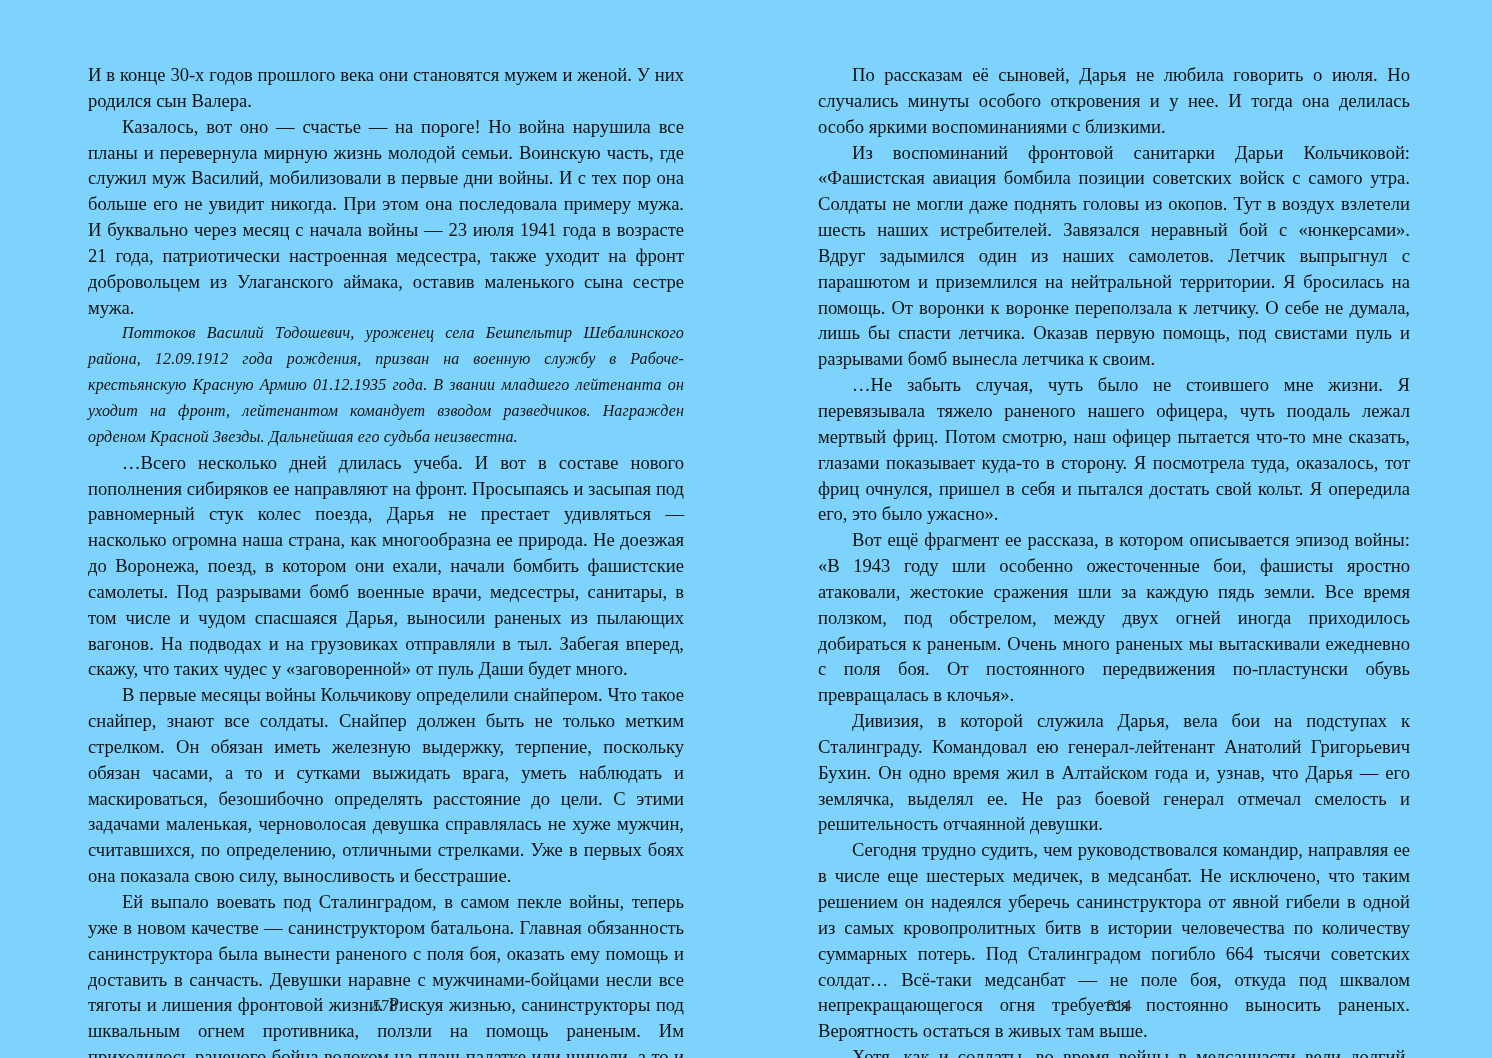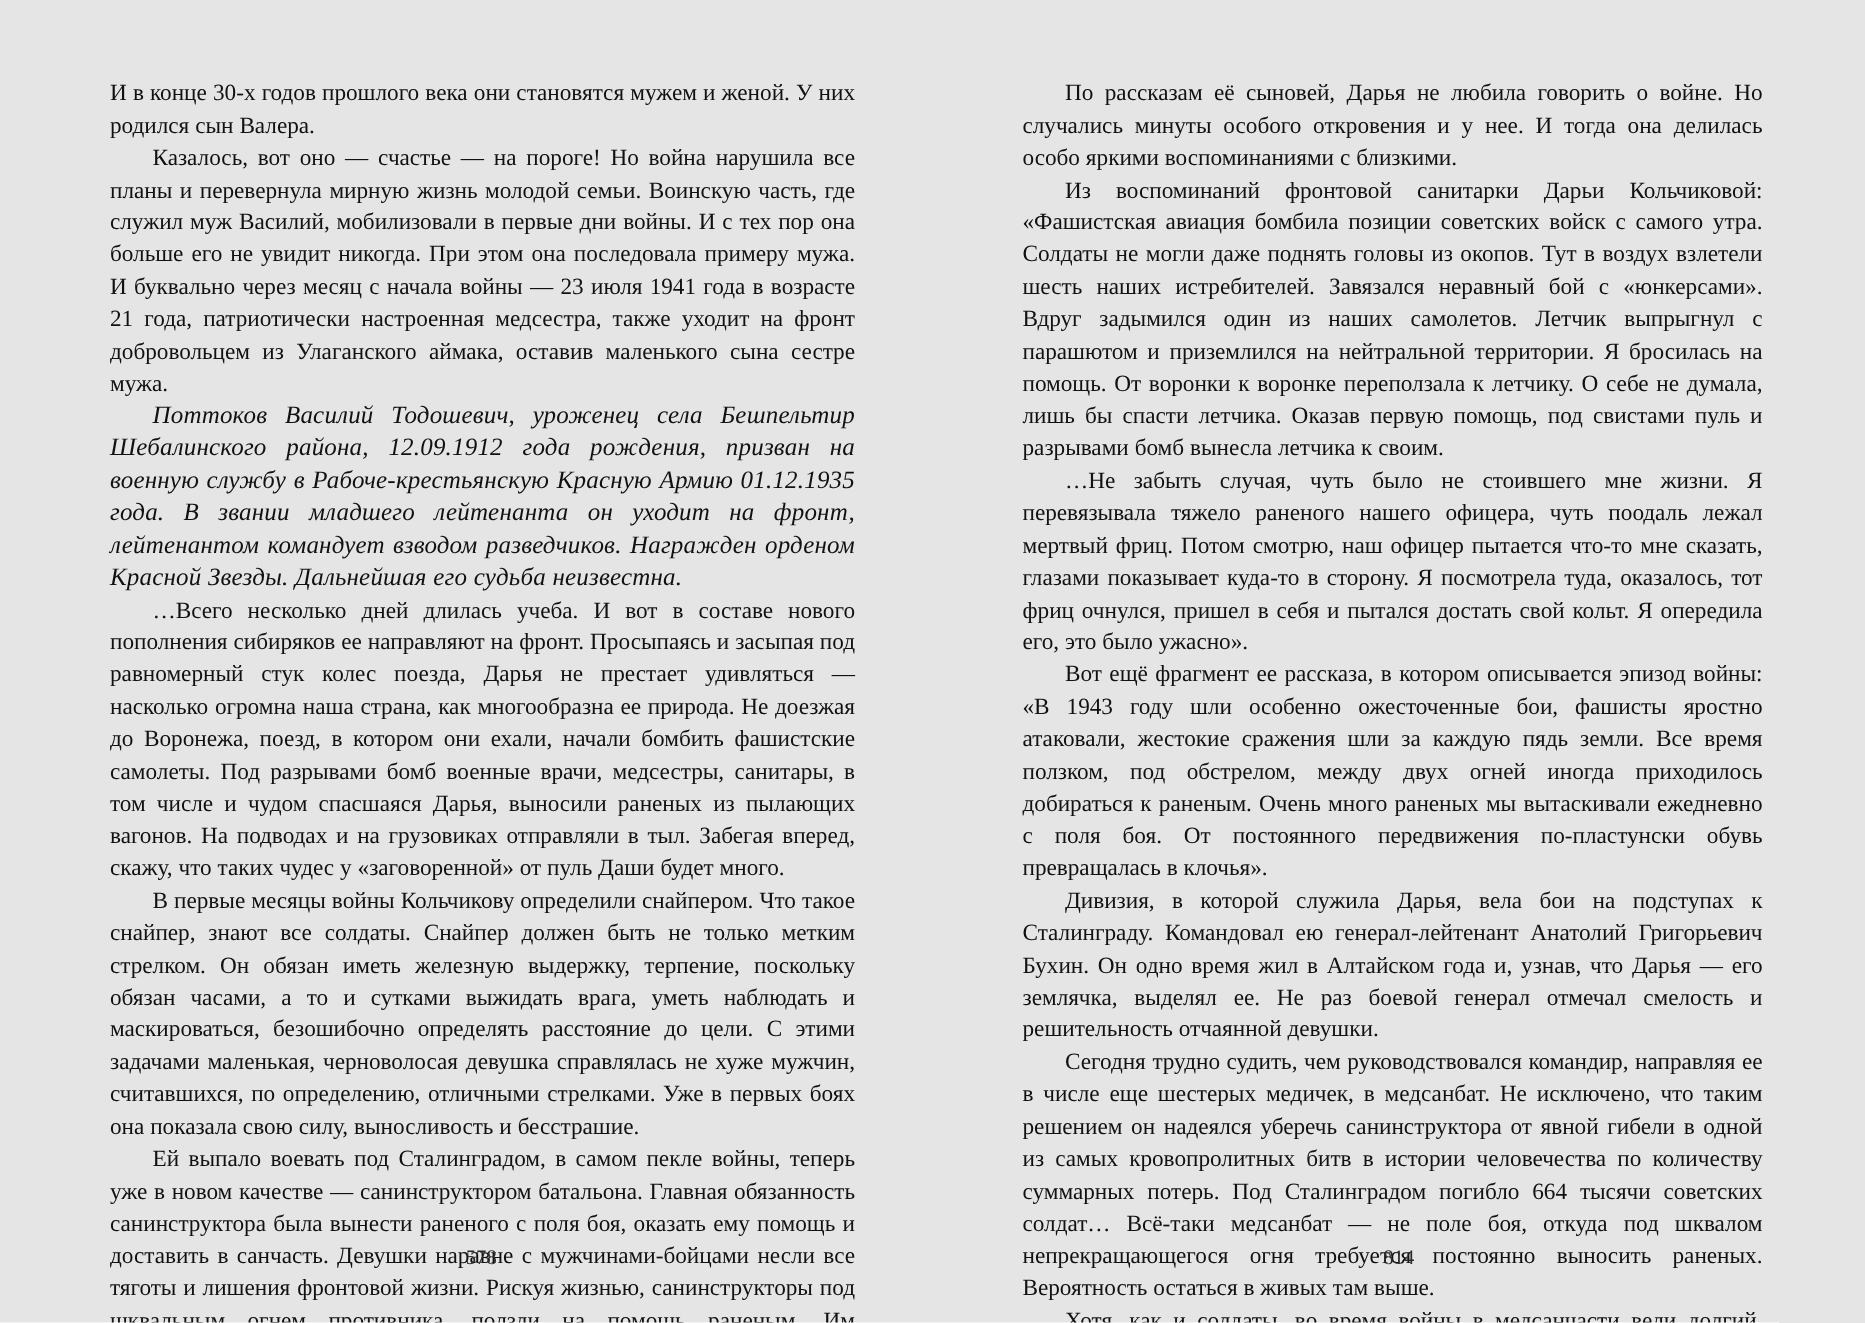--- a/index.html
+++ b/index.html
@@ -11,21 +11,21 @@
     width: 1492px;
     height: 1058px;
     font-family: "Liberation Serif", "DejaVu Serif", serif;
     color: #111111;
     overflow: hidden;
   }
   .spread {
     position: relative;
     width: 1492px;
     height: 1058px;
-    background: #e5e5e5;
+    background: #7dd3fc;
   }
   .page {
     position: absolute;
     top: 0;
     height: 1058px;
   }
   .page-left  { left: 0px;   width: 746px; }
   .page-right { left: 746px; width: 746px; }
 
   .textblock {
@@ -43,21 +43,21 @@
     font-size: 18.6px;
     line-height: 25.85px;
     letter-spacing: -0.02px;
     word-spacing: 0.1px;
     -webkit-font-smoothing: antialiased;
   }
   p.para.noindent { text-indent: 0; }
 
   p.para.italic {
     font-style: italic;
-    font-size: 20px;
+    font-size: 16px;
     letter-spacing: 0.15px;
   }
 
   .folio {
     position: absolute;
     top: 996px;
     font-family: "Liberation Serif", "DejaVu Serif", serif;
     font-size: 16.5px;
     color: #2a2a2a;
     text-align: center;
@@ -78,21 +78,21 @@
       <p class="para italic">Поттоков Василий Тодошевич, уроженец села Бешпельтир Шебалинского района, 12.09.1912 года рождения, призван на военную службу в Рабоче-крестьянскую Красную Армию 01.12.1935 года. В звании младшего лейтенанта он уходит на фронт, лейтенантом командует взводом разведчиков. Награжден орденом Красной Звезды. Дальнейшая его судьба неизвестна.</p>
       <p class="para">…Всего несколько дней длилась учеба. И вот в составе нового пополнения сибиряков ее направляют на фронт. Просыпаясь и засыпая под равномерный стук колес поезда, Дарья не престает удивляться — насколько огромна наша страна, как многообразна ее природа. Не доезжая до Воронежа, поезд, в котором они ехали, начали бомбить фашистские самолеты. Под разрывами бомб военные врачи, медсестры, санитары, в том числе и чудом спасшаяся Дарья, выносили раненых из пылающих вагонов. На подводах и на грузовиках отправляли в тыл. Забегая вперед, скажу, что таких чудес у «заговоренной» от пуль Даши будет много.</p>
       <p class="para">В первые месяцы войны Кольчикову определили снайпером. Что такое снайпер, знают все солдаты. Снайпер должен быть не только метким стрелком. Он обязан иметь железную выдержку, терпение, поскольку обязан часами, а то и сутками выжидать врага, уметь наблюдать и маскироваться, безошибочно определять расстояние до цели. С этими задачами маленькая, черноволосая девушка справлялась не хуже мужчин, считавшихся, по определению, отличными стрелками. Уже в первых боях она показала свою силу, выносливость и бесстрашие.</p>
       <p class="para">Ей выпало воевать под Сталинградом, в самом пекле войны, теперь уже в новом качестве — санинструктором батальона. Главная обязанность санинструктора была вынести раненого с поля боя, оказать ему помощь и доставить в санчасть. Девушки наравне с мужчинами-бойцами несли все тяготы и лишения фронтовой жизни. Рискуя жизнью, санинструкторы под шквальным огнем противника, ползли на помощь раненым. Им приходилось раненого бойца волоком на плащ-палатке или шинели, а то и без них — на себе вытаскивать в укрытие или безопасное место.</p>
     </div>
     <div class="folio">578</div>
   </div>
 
   <div class="page page-right">
     <div class="textblock">
-      <p class="para">По рассказам её сыновей, Дарья не любила говорить о войне. Но случались минуты особого откровения и у нее. И тогда она делилась особо яркими воспоминаниями с близкими.</p>
+      <p class="para">По рассказам её сыновей, Дарья не любила говорить о июля. Но случались минуты особого откровения и у нее. И тогда она делилась особо яркими воспоминаниями с близкими.</p>
       <p class="para">Из воспоминаний фронтовой санитарки Дарьи Кольчиковой: «Фашистская авиация бомбила позиции советских войск с самого утра. Солдаты не могли даже поднять головы из окопов. Тут в воздух взлетели шесть наших истребителей. Завязался неравный бой с «юнкерсами». Вдруг задымился один из наших самолетов. Летчик выпрыгнул с парашютом и приземлился на нейтральной территории. Я бросилась на помощь. От воронки к воронке переползала к летчику. О себе не думала, лишь бы спасти летчика. Оказав первую помощь, под свистами пуль и разрывами бомб вынесла летчика к своим.</p>
       <p class="para">…Не забыть случая, чуть было не стоившего мне жизни. Я перевязывала тяжело раненого нашего офицера, чуть поодаль лежал мертвый фриц. Потом смотрю, наш офицер пытается что-то мне сказать, глазами показывает куда-то в сторону. Я посмотрела туда, оказалось, тот фриц очнулся, пришел в себя и пытался достать свой кольт. Я опередила его, это было ужасно».</p>
       <p class="para">Вот ещё фрагмент ее рассказа, в котором описывается эпизод войны: «В 1943 году шли особенно ожесточенные бои, фашисты яростно атаковали, жестокие сражения шли за каждую пядь земли. Все время ползком, под обстрелом, между двух огней иногда приходилось добираться к раненым. Очень много раненых мы вытаскивали ежедневно с поля боя. От постоянного передвижения по-пластунски обувь превращалась в клочья».</p>
       <p class="para">Дивизия, в которой служила Дарья, вела бои на подступах к Сталинграду. Командовал ею генерал-лейтенант Анатолий Григорьевич Бухин. Он одно время жил в Алтайском года и, узнав, что Дарья — его землячка, выделял ее. Не раз боевой генерал отмечал смелость и решительность отчаянной девушки.</p>
       <p class="para">Сегодня трудно судить, чем руководствовался командир, направляя ее в числе еще шестерых медичек, в медсанбат. Не исключено, что таким решением он надеялся уберечь санинструктора от явной гибели в одной из самых кровопролитных битв в истории человечества по количеству суммарных потерь. Под Сталинградом погибло 664 тысячи советских солдат… Всё-таки медсанбат — не поле боя, откуда под шквалом непрекращающегося огня требуется постоянно выносить раненых. Вероятность остаться в живых там выше.</p>
       <p class="para">Хотя, как и солдаты, во время войны в медсанчасти вели долгий, упорный, тяжелый бой женщины-врачи, медсестры, санитары за жизнь солдата, все время помня призыв: «Солдат спасает Родину, а ты спаси солдата!».</p>
     </div>
     <div class="folio">814</div>
   </div>
 

